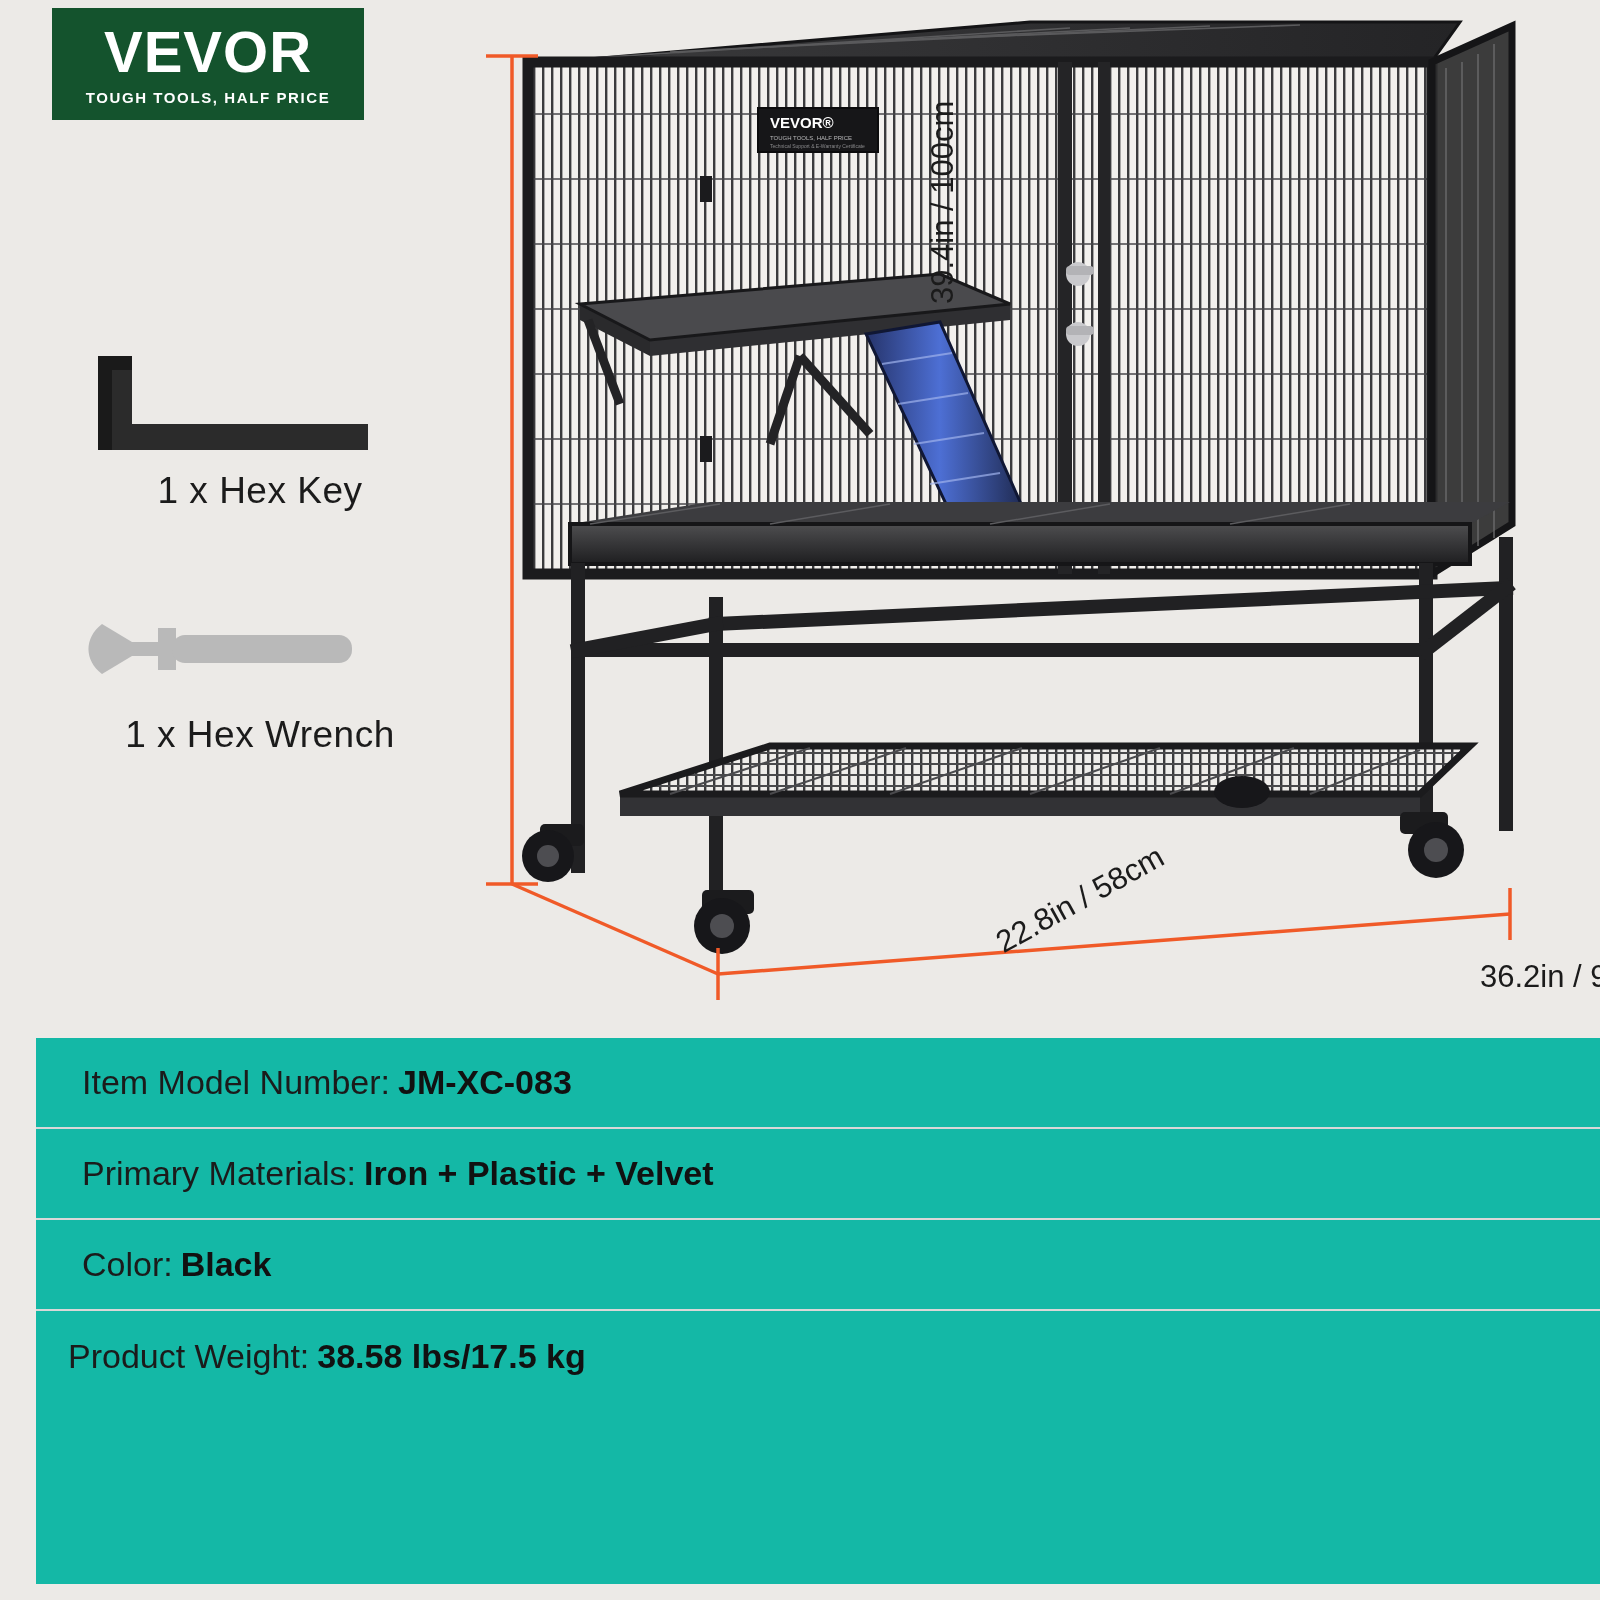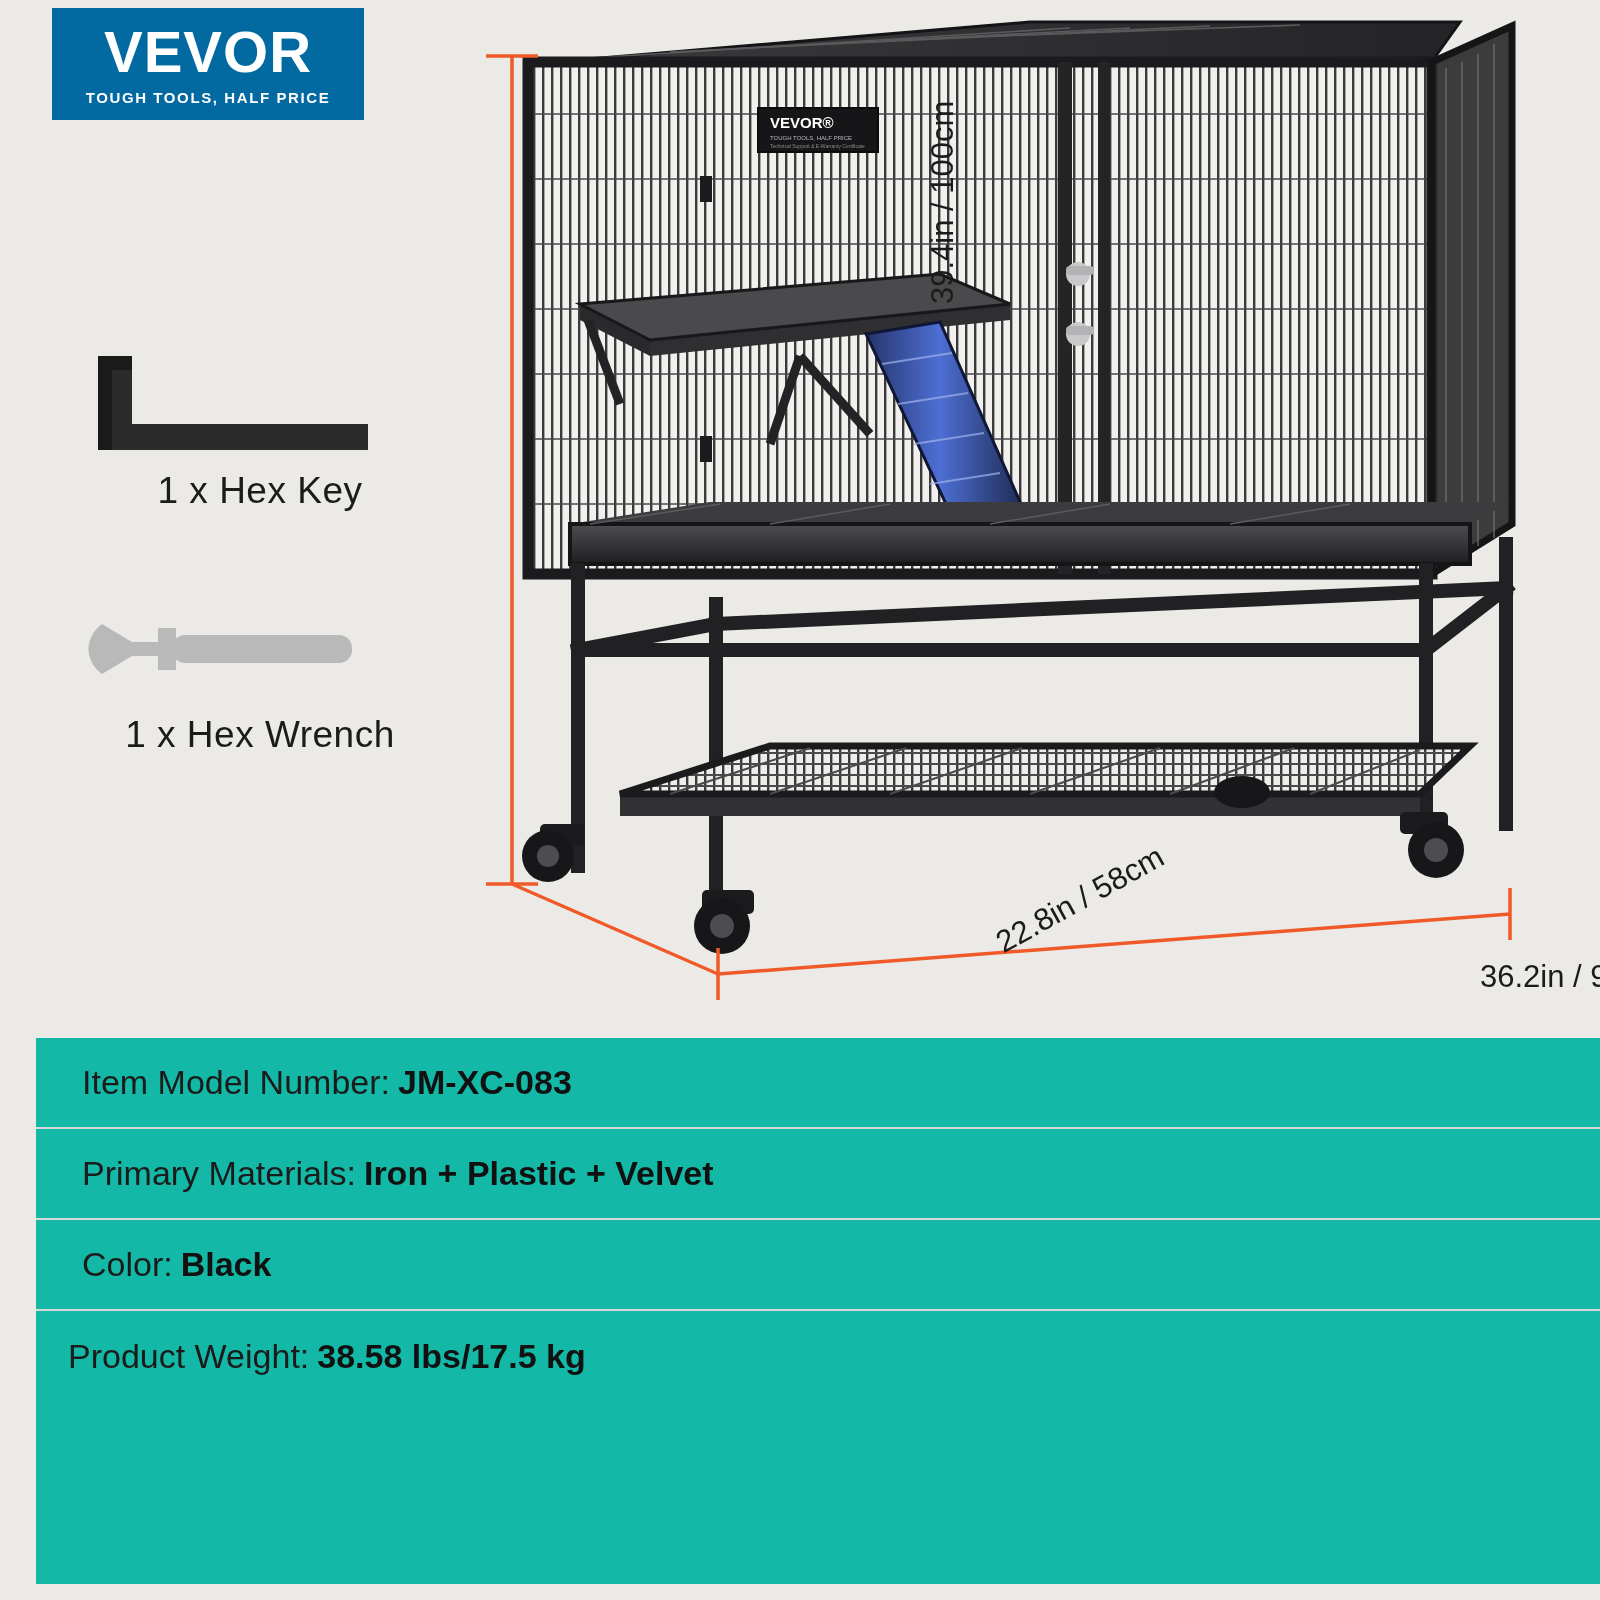--- a/index.html
+++ b/index.html
@@ -15,21 +15,21 @@
     overflow: hidden;
   }
 
   
   .logo {
     position: absolute;
     left: 52px;
     top: 8px;
     width: 312px;
     height: 112px;
-    background: #0369a1;
+    background: #14532d;
     display: flex;
     flex-direction: column;
     align-items: center;
     justify-content: center;
   }
   .logo-word {
     color: #ffffff;
     font-size: 58px;
     font-weight: bold;
     letter-spacing: 1px;

